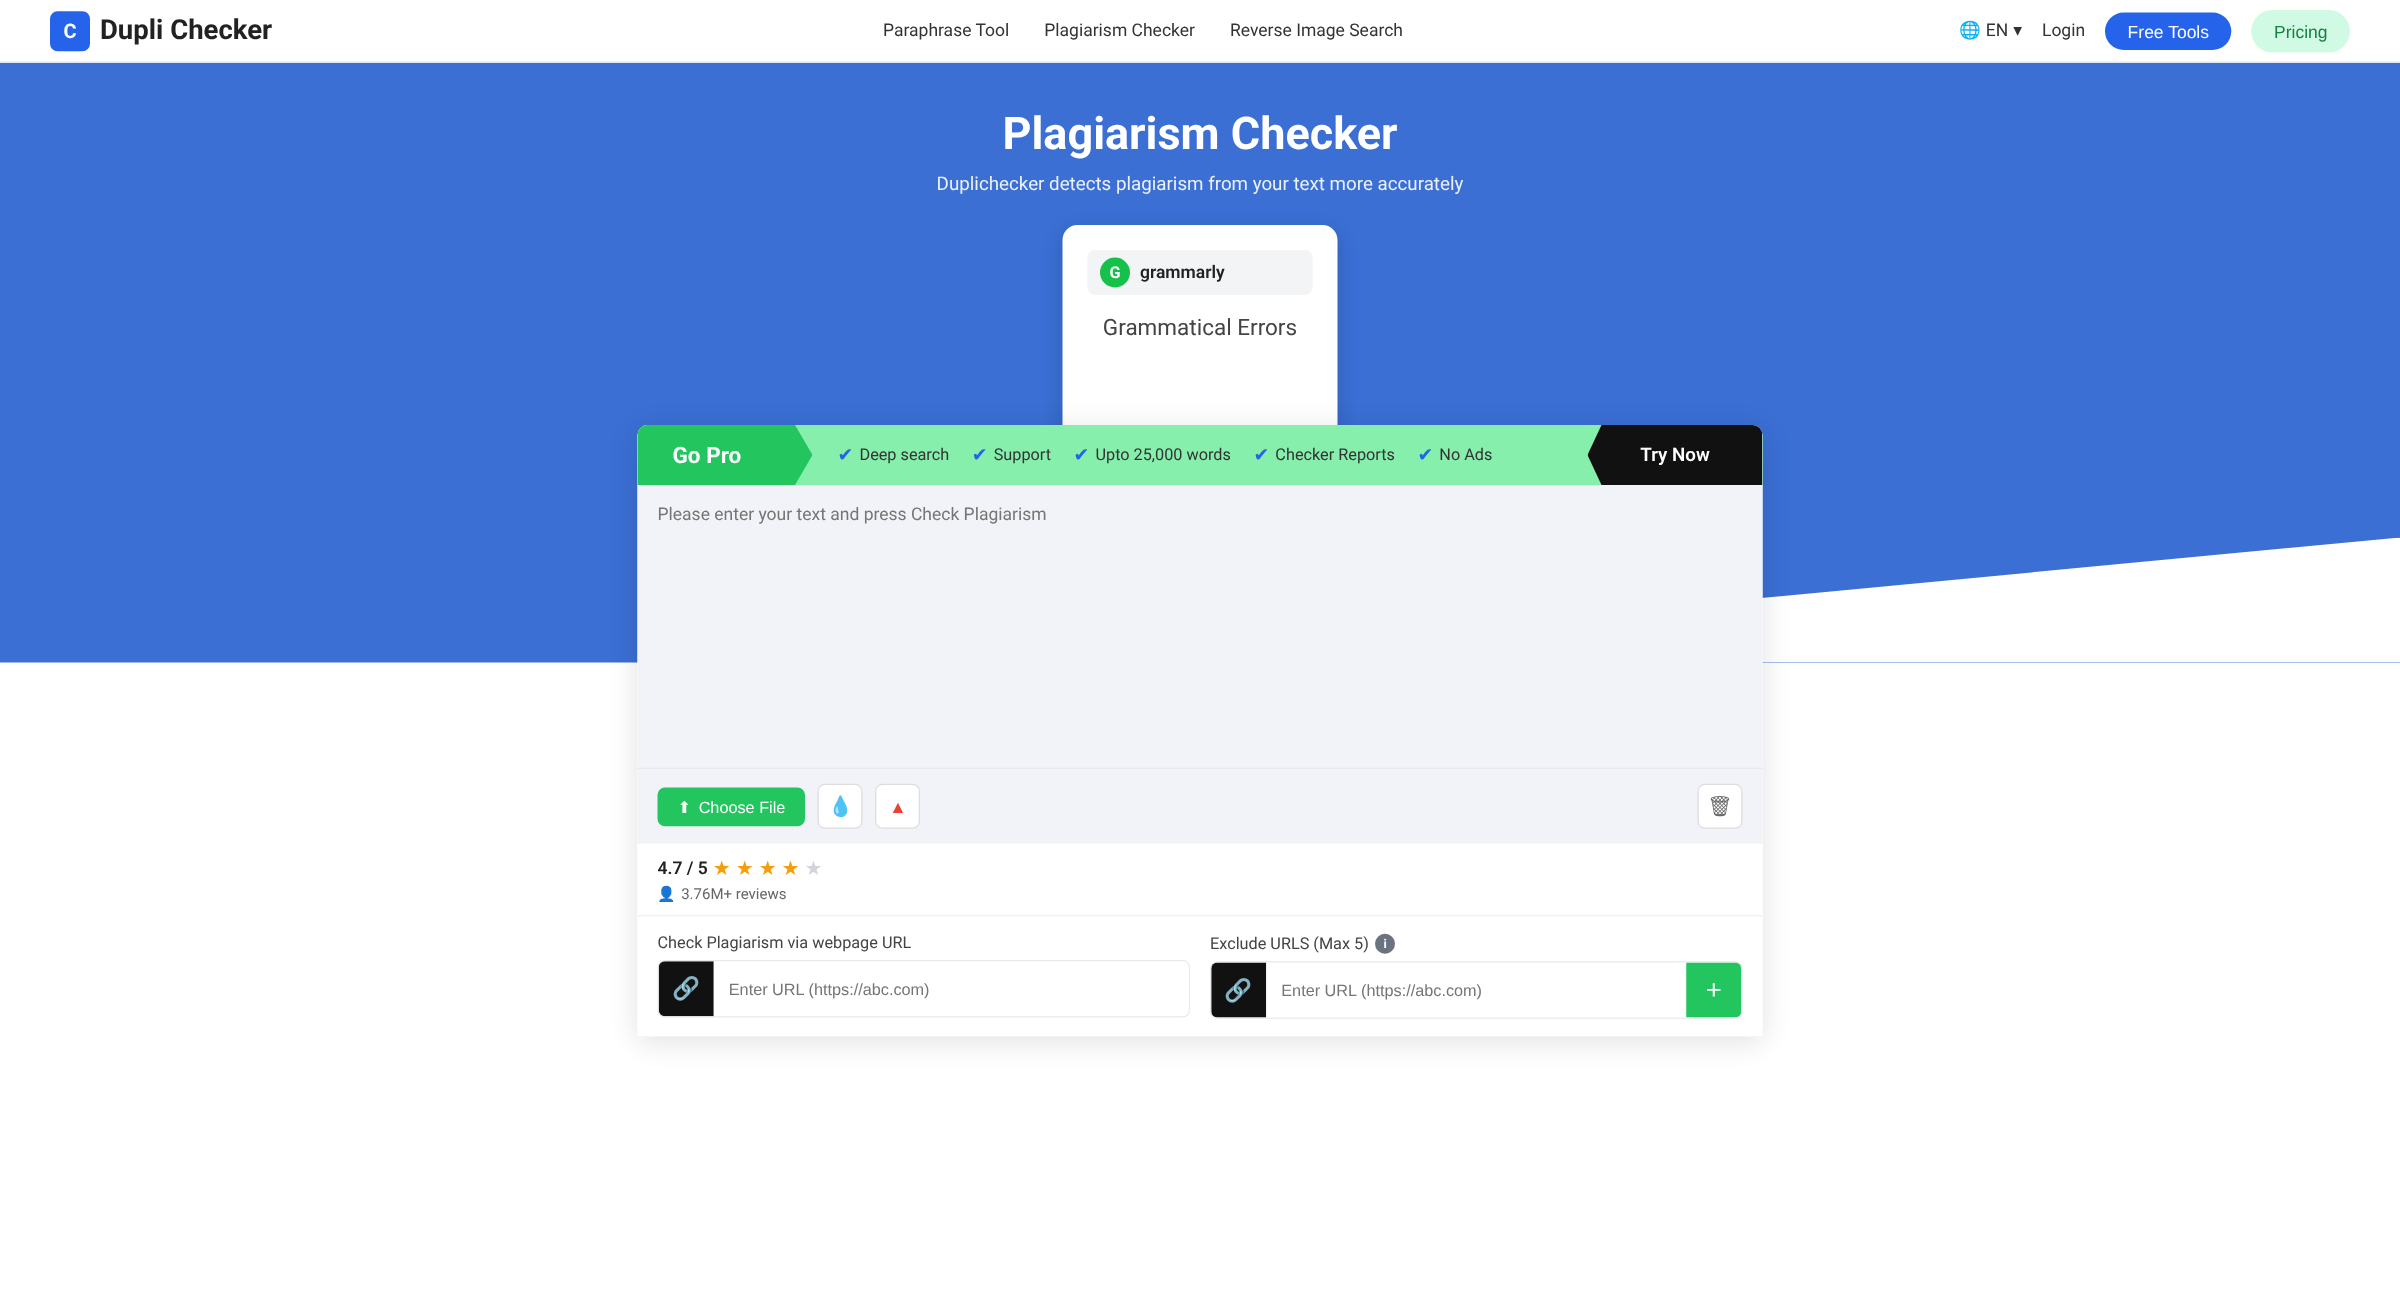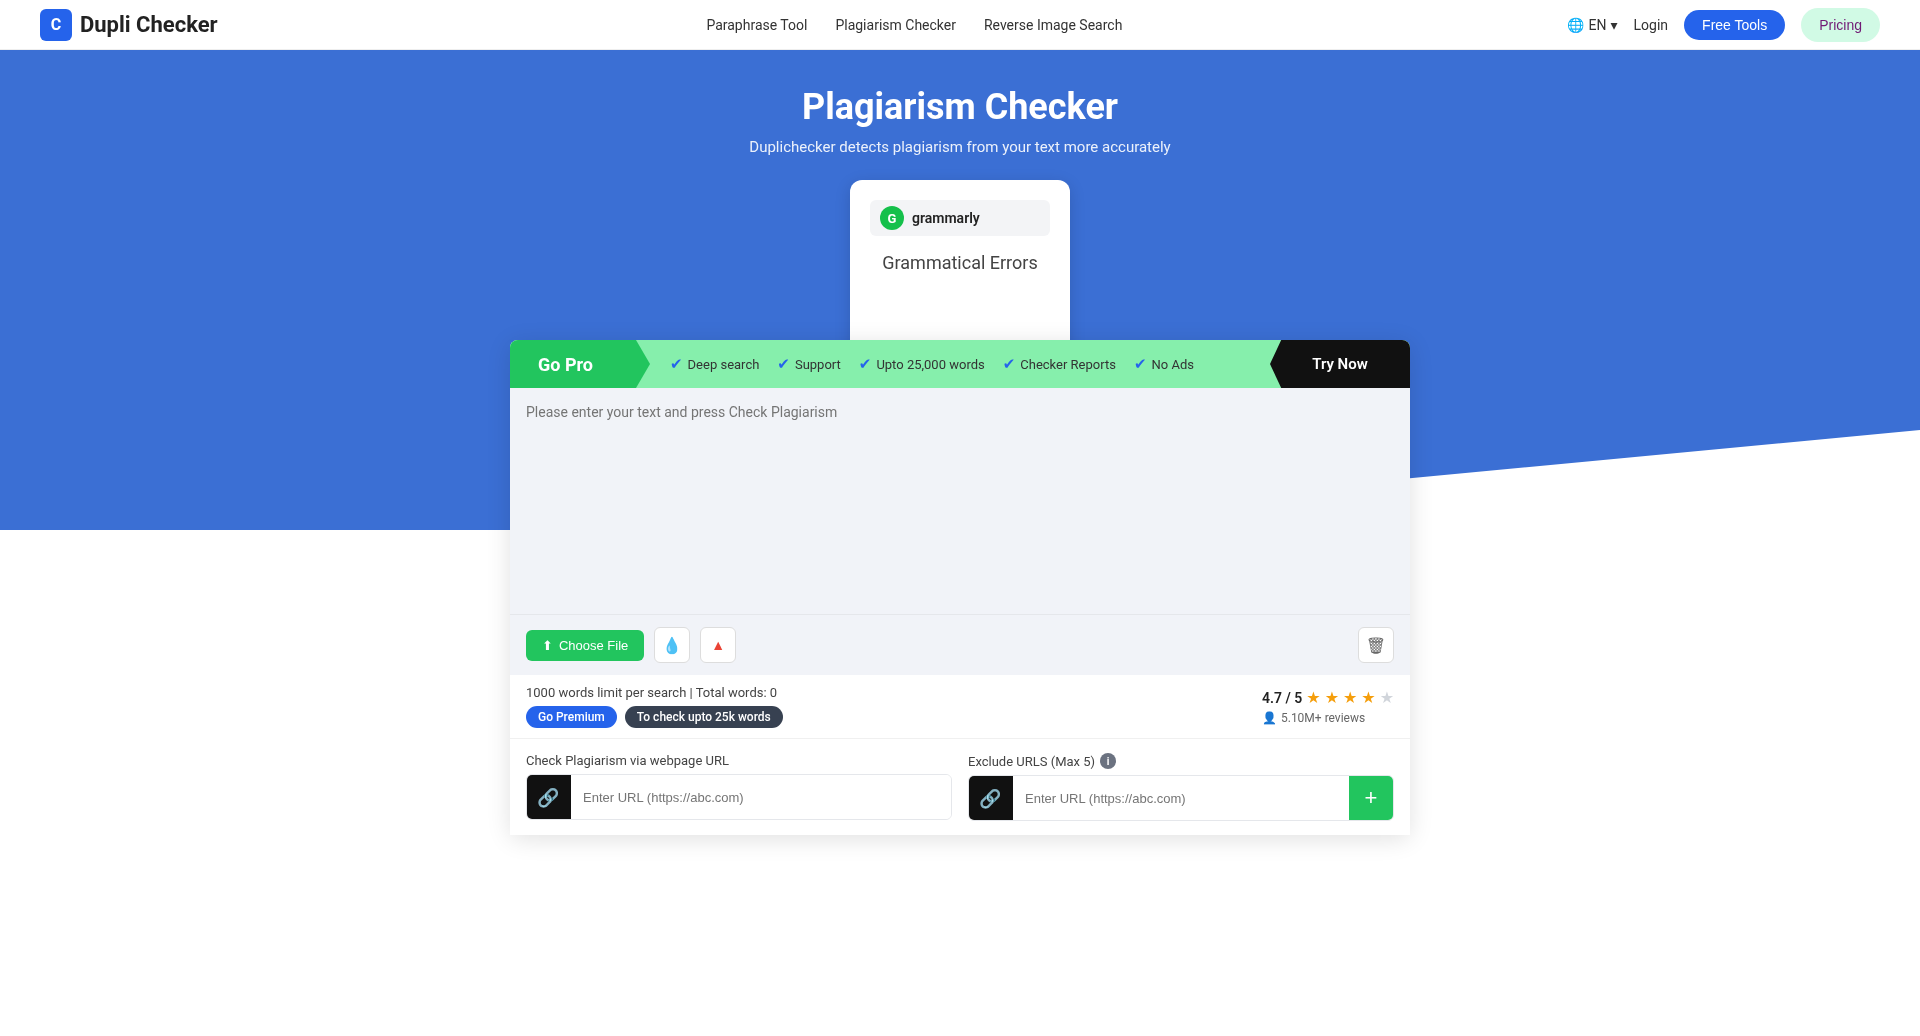--- a/index.html
+++ b/index.html
@@ -73,21 +73,21 @@
       color: white;
       border: none;
       border-radius: 20px;
       padding: 7px 18px;
       font-size: 14px;
       cursor: pointer;
       font-weight: 500;
     }
     .btn-pricing {
       background: #d1fae5;
-      color: #701a75;
+      color: #15803d;
       border: none;
       border-radius: 20px;
       padding: 9px 18px;
       font-size: 14px;
       cursor: pointer;
       font-weight: 500;
     }
     .hero-title {
       color: white;
       font-size: 36px;
@@ -578,39 +578,32 @@
         </button>
         <button class="btn-gdrive">
           <span style="color:#ea4335;font-size:14px;">▲</span>
         </button>
         <button class="trash-btn">
           <span>🗑</span>
         </button>
       </div>
 
       <div class="word-count-row">
-        <div class="word-count-left">
-          <span class="word-count-text">1000 words limit per search | Total words: 0</span>
-          <div class="word-count-badges">
-            <span class="badge-premium">Go Premium</span>
-            <span class="badge-check25k">To check upto 25k words</span>
-          </div>
-        </div>
         <div class="rating-section">
           <div class="rating-stars">
             <span class="rating-value">4.7 / 5</span>
             <span class="star">★</span>
             <span class="star">★</span>
             <span class="star">★</span>
             <span class="star">★</span>
             <span class="star" style="color:#d1d5db;">★</span>
           </div>
           <div class="reviews-text">
             <span>👤</span>
-            <span>5.10M+ reviews</span>
+            <span>3.76M+ reviews</span>
           </div>
         </div>
       </div>
 
       <div class="url-inputs-row">
         <div class="url-input-group">
           <div class="url-label">Check Plagiarism via webpage URL</div>
           <div class="url-input-wrapper">
             <div class="url-icon-box">🔗</div>
             <input class="url-input" type="text" placeholder="Enter URL (https://abc.com)" style="">

